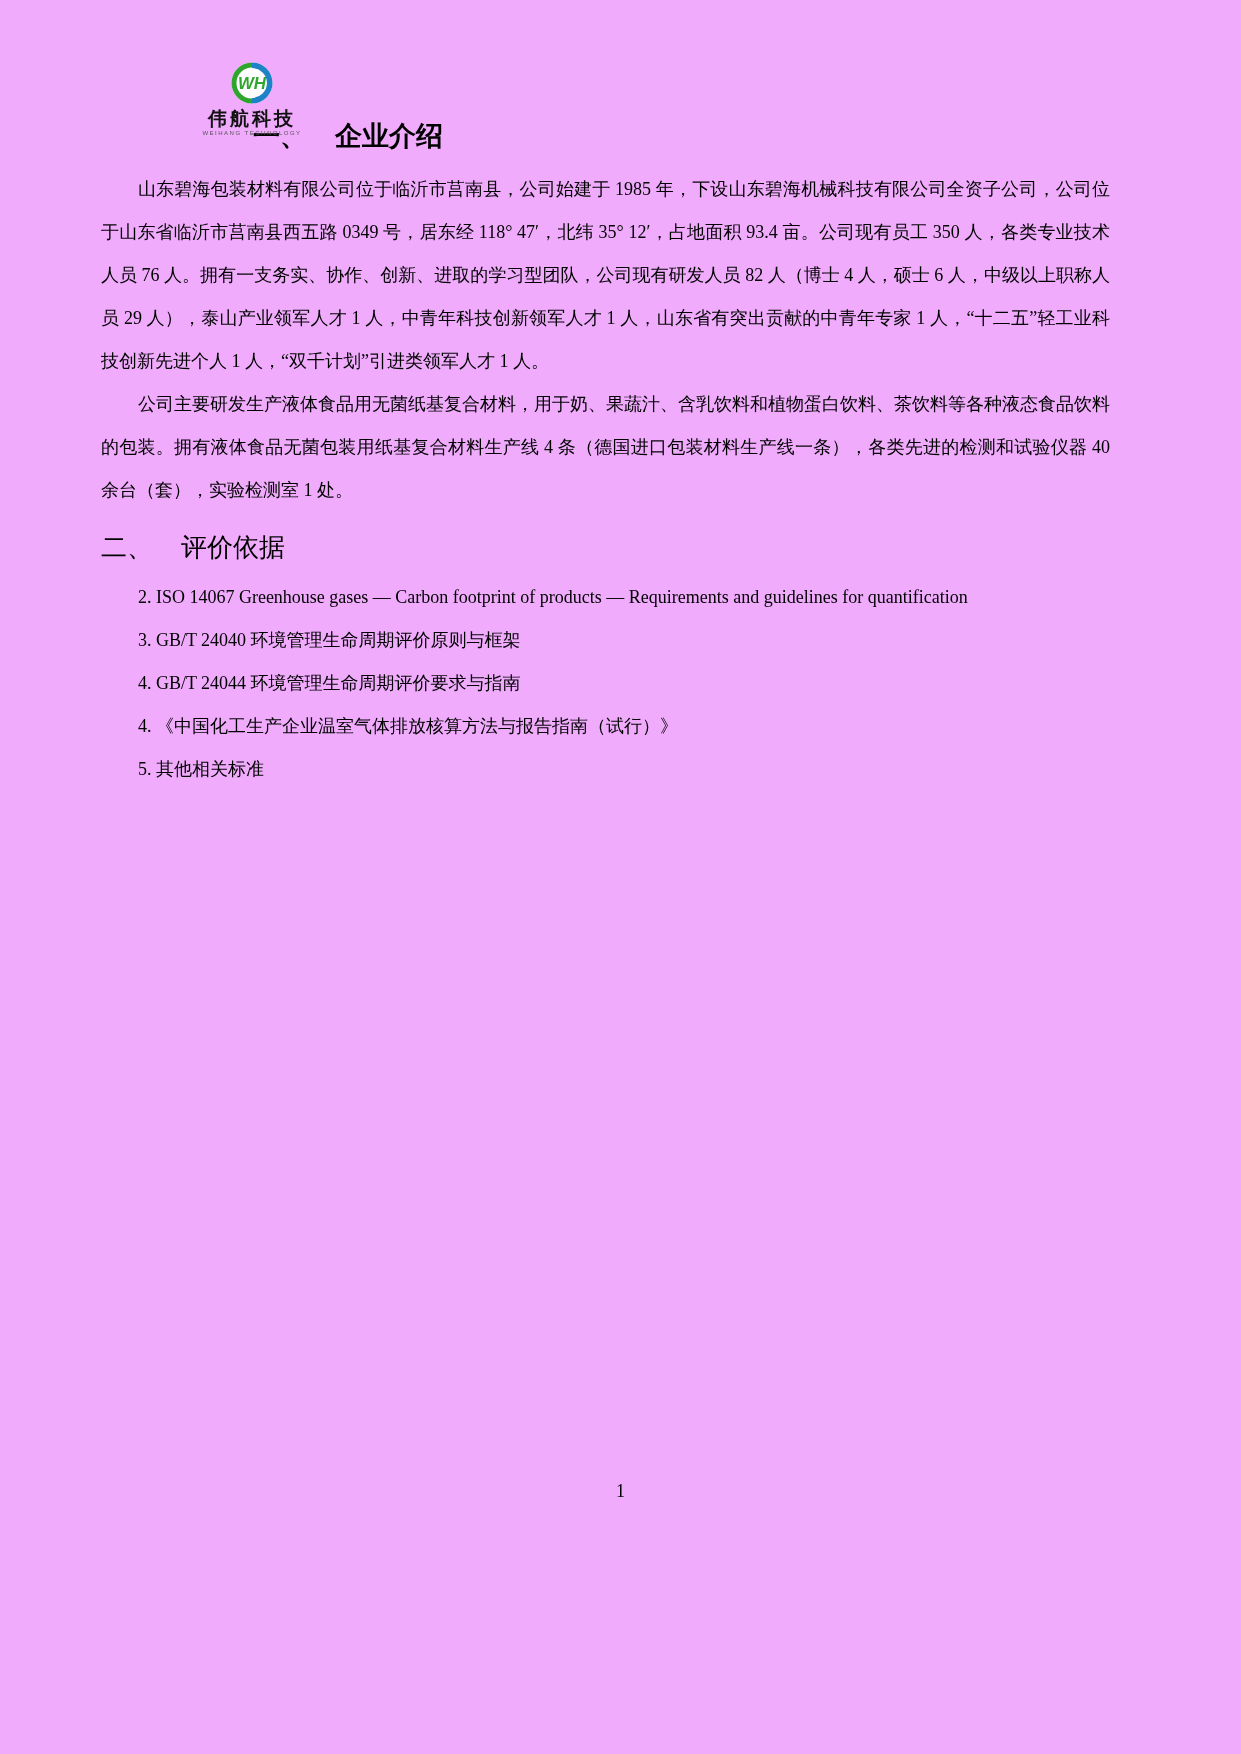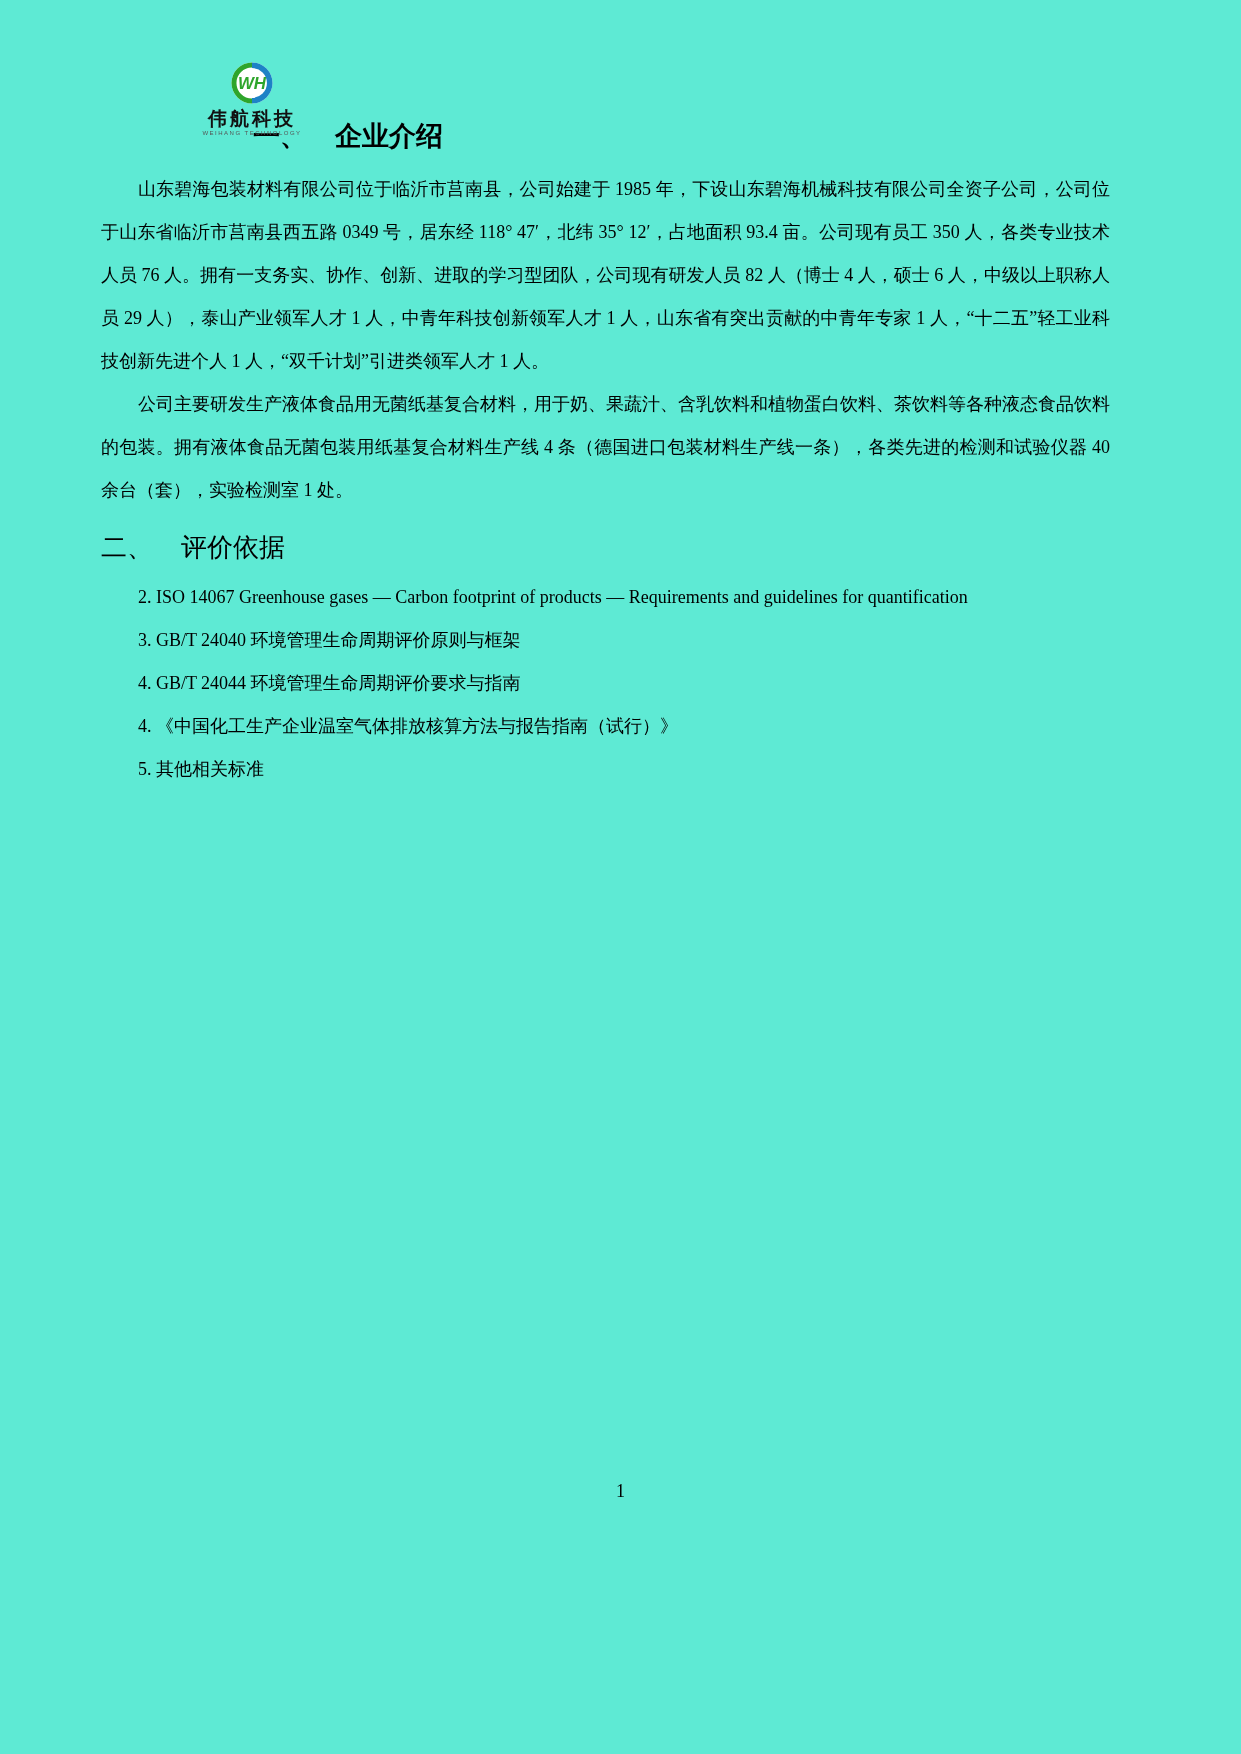--- a/index.html
+++ b/index.html
@@ -5,21 +5,21 @@
   html, body {
     margin: 0;
     padding: 0;
     background: #888;
   }
   .page {
     position: relative;
     width: 1241px;
     height: 1754px;
     margin: 0 auto;
-    background: #5eead4;
+    background: #f0abfc;
     overflow: hidden;
     font-family: "Liberation Serif", "DejaVu Serif", serif;
     color: #000;
   }
   
   .logo {
     position: absolute;
     top: 60px;
     left: 192px;
     width: 120px;

